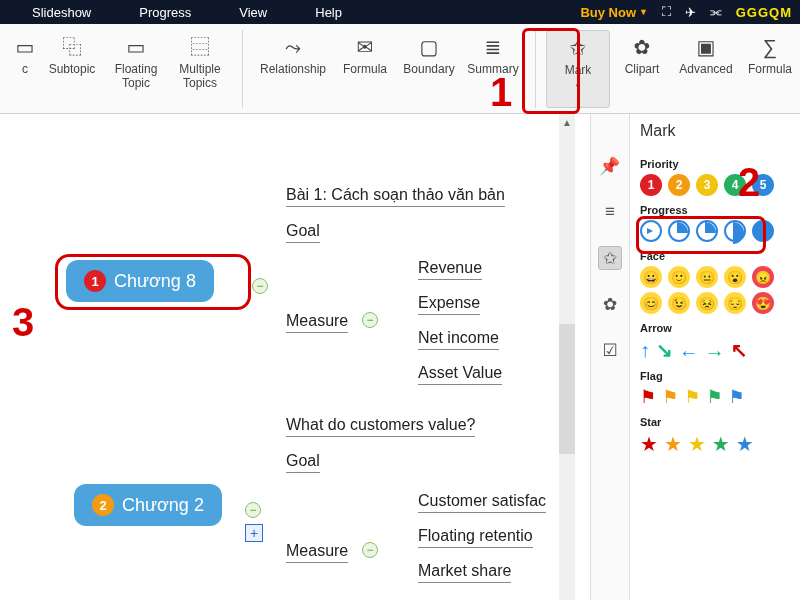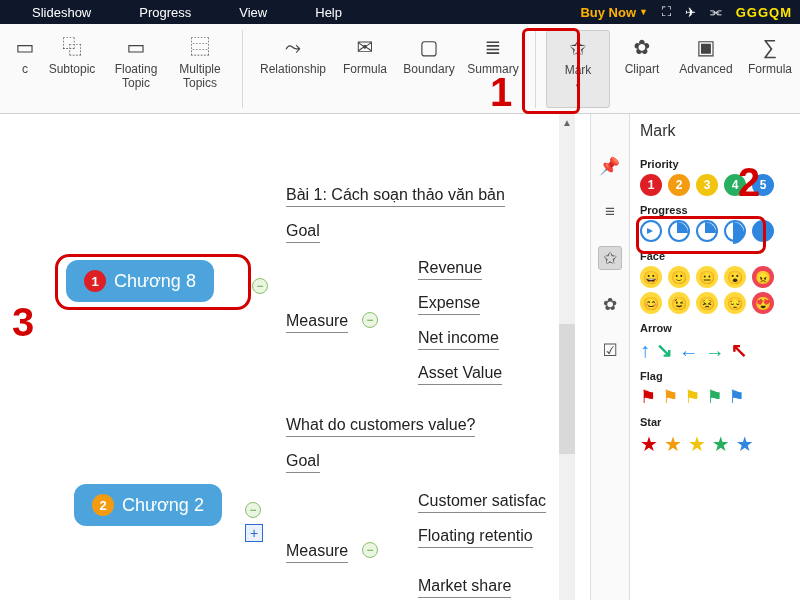--- a/index.html
+++ b/index.html
@@ -252,21 +252,21 @@
       <span>Chương 2</span>
     </div>
     <span class="toggle" style="top:388px;left:245px;">−</span>
     <div class="plusbox" style="top:410px;left:245px;">+</div>
     <div class="child-line" style="top:302px;left:286px;">What do customers value?</div>
     <div class="child-line" style="top:338px;left:286px;">Goal</div>
     <div class="child-line" style="top:428px;left:286px;">Measure</div>
     <span class="toggle" style="top:428px;left:362px;">−</span>
     <div class="child-line" style="top:378px;left:418px;">Customer satisfac</div>
     <div class="child-line" style="top:413px;left:418px;">Floating retentio</div>
-    <div class="child-line" style="top:448px;left:418px;margin-top:15px;">Market share</div>
+    <div class="child-line" style="top:448px;left:418px;">Market share</div>
   </div>
 </div>
 
 <div class="scrollbar-v">
   <div class="scroll-arrow">▲</div>
   <div class="scroll-thumb-shadow"></div>
 </div>
 
 <div class="sidepanel">
   <div class="side-icons">

